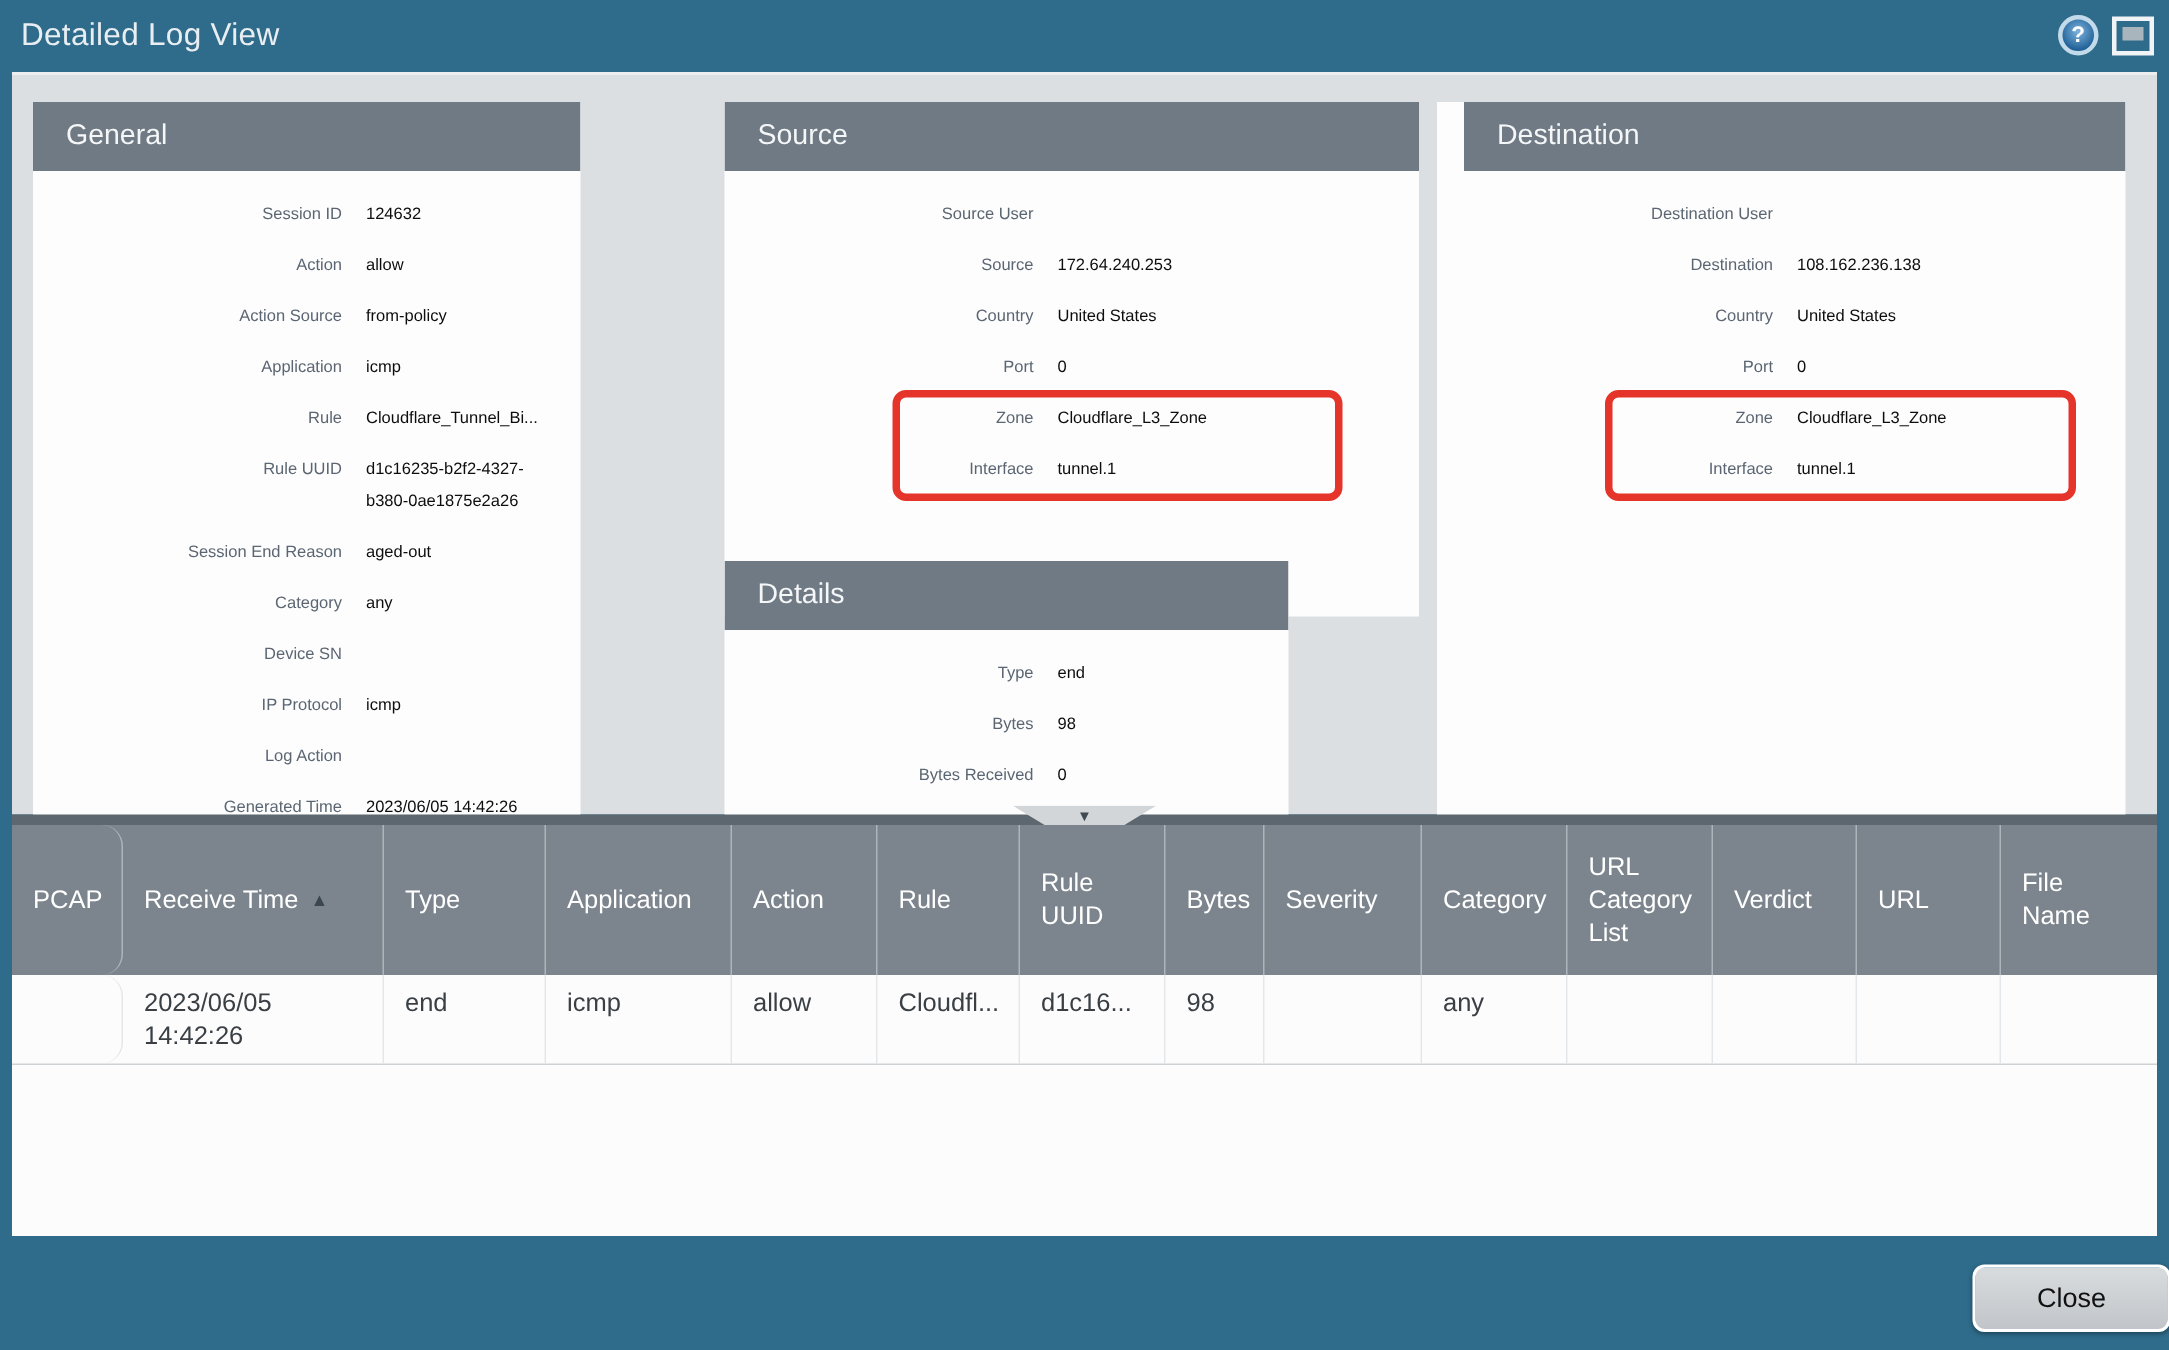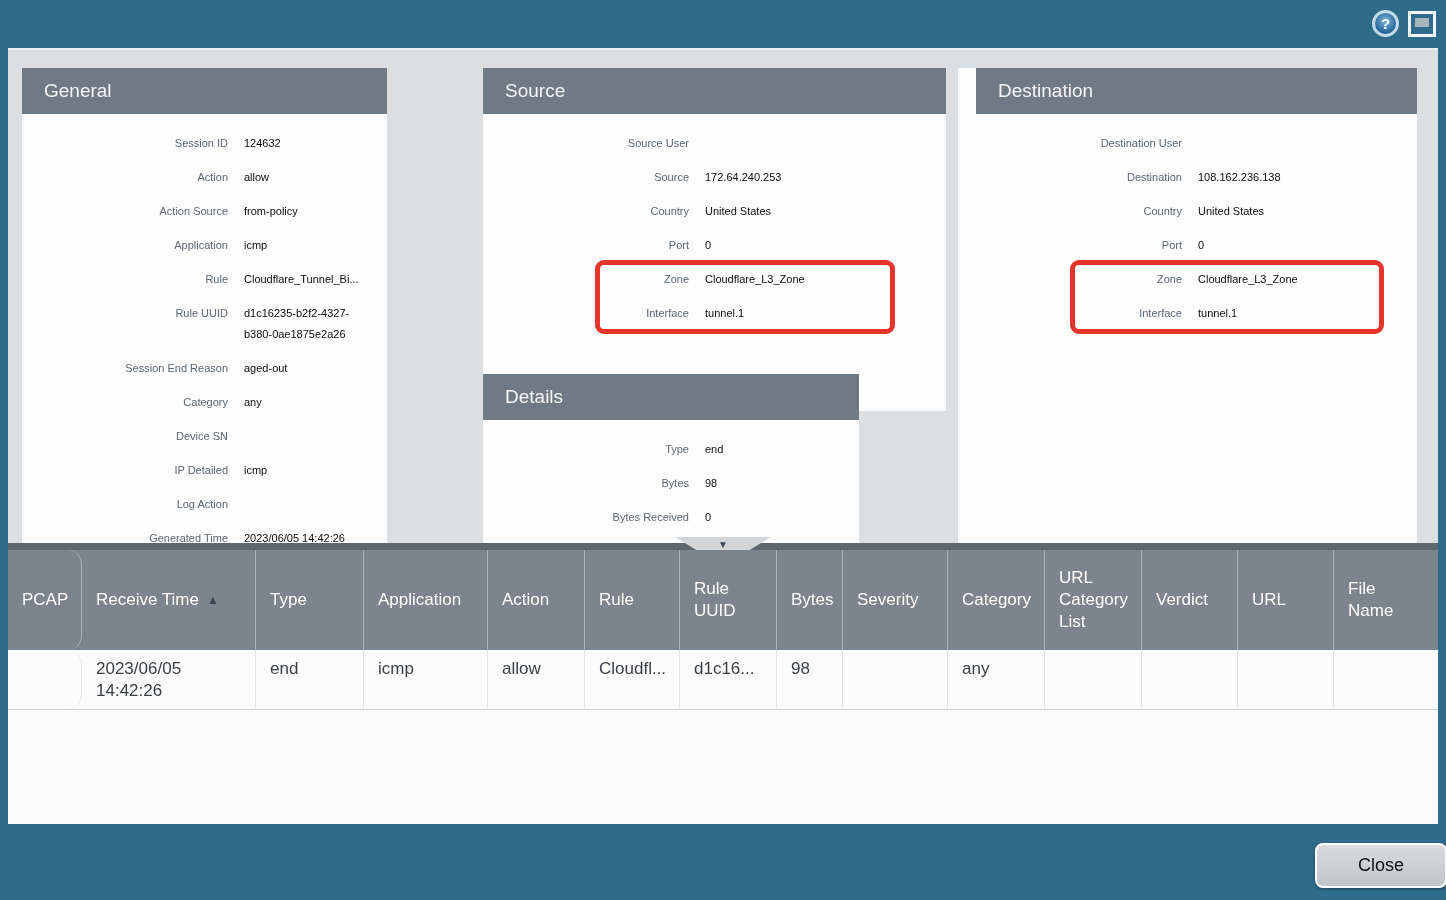--- a/index.html
+++ b/index.html
@@ -111,20 +111,21 @@
     font-family: "Liberation Sans", "DejaVu Sans", sans-serif;
     font-size: 18px; color: #111; cursor: pointer;
     box-shadow: 0 1px 3px rgba(0,0,0,.35);
     margin-left: 23px;
   }
 </style>
 </head>
 <body>
 
 <div class="titlebar">
+  <div class="title">Detailed Log View</div>
   <div class="tb-icons">
     <div class="help-icon">
       <span>?</span>
     </div>
     <div class="win-icon">
       <div class="inner"></div>
     </div>
   </div>
 </div>
 
@@ -163,21 +164,21 @@
         </div>
       <div class="field">
           <span class="flabel">Category</span>
           <span class="fvalue">any</span>
         </div>
       <div class="field">
           <span class="flabel">Device SN</span>
           <span class="fvalue"></span>
         </div>
       <div class="field">
-          <span class="flabel">IP Detailed</span>
+          <span class="flabel">IP Protocol</span>
           <span class="fvalue">icmp</span>
         </div>
       <div class="field">
           <span class="flabel">Log Action</span>
           <span class="fvalue"></span>
         </div>
       <div class="field">
           <span class="flabel">Generated Time</span>
           <span class="fvalue">2023/06/05 14:42:26</span>
         </div>

